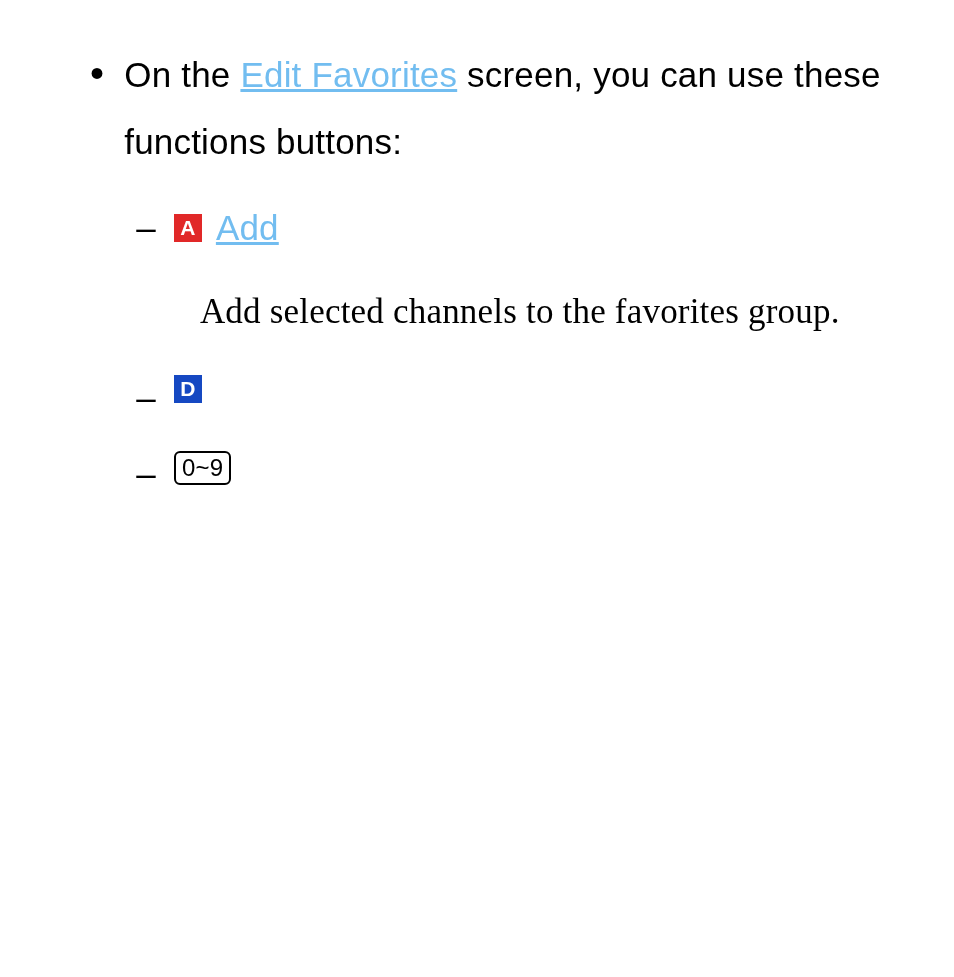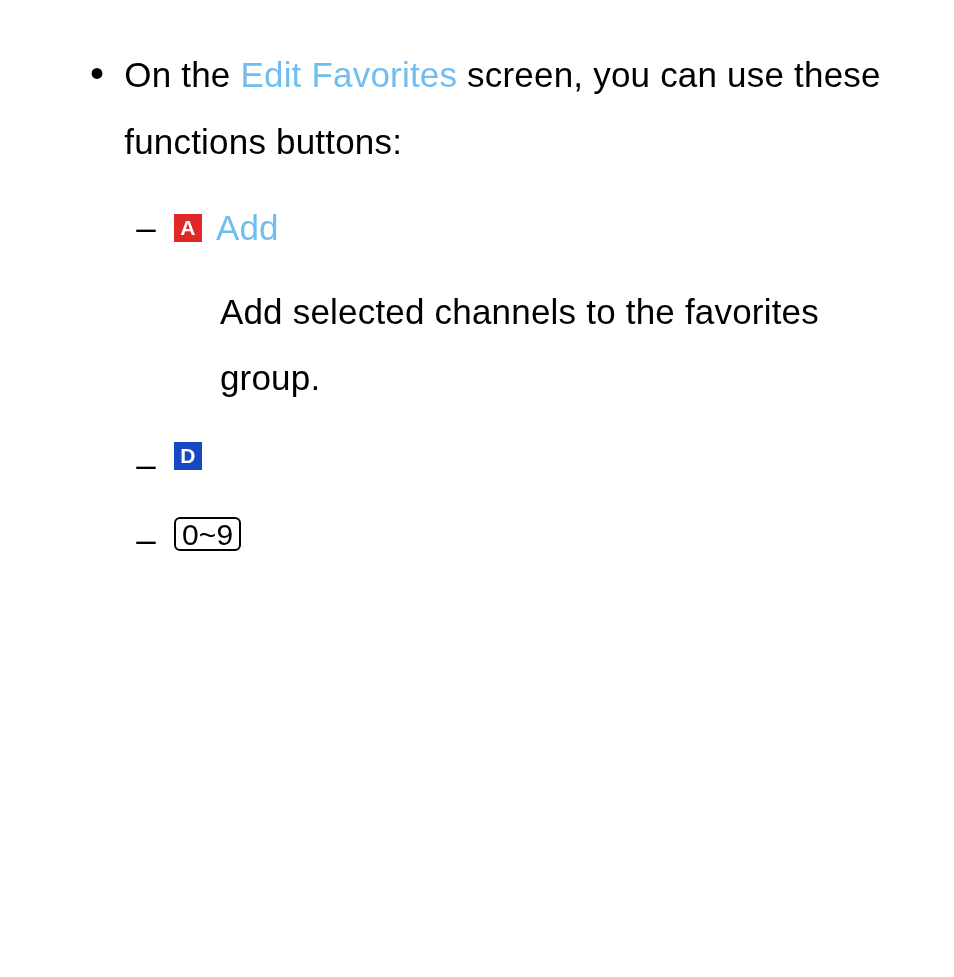--- a/index.html
+++ b/index.html
@@ -24,20 +24,21 @@
   }
   .bullet-marker {
     font-size: 40px;
     line-height: 1.55;
     margin-left: 30px;
     margin-right: 20px;
   }
   .bullet-body { flex: 1; }
   .accent {
     color: #72bdf0;
+    text-decoration: underline;
   }
   .sublist {
     display: flex;
     align-items: flex-start;
     margin-top: 30px;
   }
   .sub-marker {
     margin-left: 12px;
     margin-right: 18px;
     line-height: 1.3;
@@ -63,29 +64,30 @@
   .key-blue { background: #1548c2; }
   .key-inline {
     display: inline-flex;
     vertical-align: middle;
     margin: 0 6px;
     position: relative;
     top: -2px;
   }
   .sub-desc {
     margin-top: 28px;
-    margin-left: 46px;
+    margin-left: 26px;
+    font-family: Liberation Serif, serif;
   }
   .numkey {
     display: inline-flex;
     align-items: center;
     justify-content: center;
     border: 2px solid #000;
     border-radius: 6px;
-    font-size: 30px;
+    font-size: 24px;
     height: 30px;
     padding: 0 6px;
     background: #ffffff;
     color: #000;
   }
 </style>
 </head>
 <body>
 
 <div class="page">

